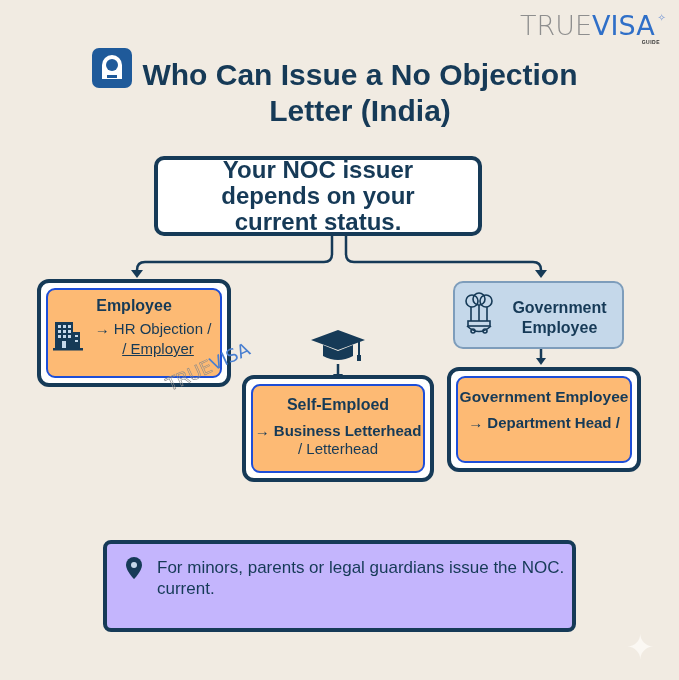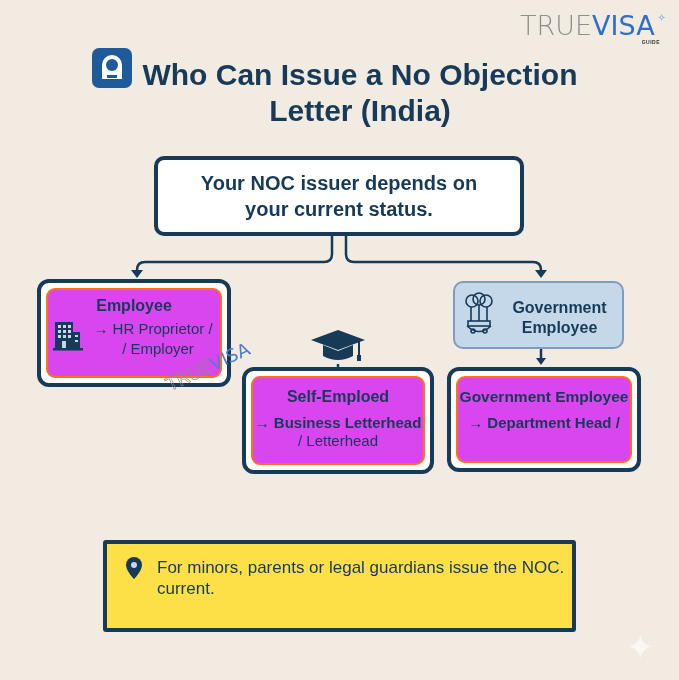--- a/index.html
+++ b/index.html
@@ -21,46 +21,46 @@
 
   
   .title-icon { left: 92px; top: 48px; width: 40px; height: 40px; background: #1f5a9a; border-radius: 7px; }
   .title {
     left: 140px; top: 46px; width: 440px;
     font-size: 30px; font-weight: 700; color: #163a57; line-height: 36px; text-align: center; margin-top: 11px;
   }
 
   
   .box-top {
-    left: 154px; top: 156px; width: 370px; height: 80px;
+    left: 154px; top: 156px; width: 328px; height: 80px;
     background: #fff; border: 4px solid #163a57; border-radius: 10px;
     display: flex; align-items: center; justify-content: center; text-align: center;
-    font-size: 20px; font-weight: 700; line-height: 26px; color: #163a57; padding: 0 20px;
+    font-size: 24px; font-weight: 700; line-height: 26px; color: #163a57; padding: 0 20px;
   }
   .outer {
     background: #fff; border: 4px solid #163a57; border-radius: 12px; padding: 5px;
   }
   .inner {
-    background: #d946ef; border: 2px solid #f97316; border-radius: 9px;
+    background: #fdba74; border: 2px solid #1d4ed8; border-radius: 9px;
     width: 100%; height: 100%;
   }
   .inner-plain {
     background: #c5d8ea; border: 2px solid #7e9dbb; border-radius: 10px;
   }
   .bh { font-size: 16px; font-weight: 700; color: #163a57; text-align: center; }
   .bt { font-size: 15px; color: #163a57; text-align: center; line-height: 18px; }
 
   .emp { left: 37px; top: 279px; width: 194px; height: 108px; }
-  .self { left: 242px; top: 367px; width: 192px; height: 107px; }
+  .self { left: 242px; top: 375px; width: 192px; height: 107px; }
   .gov1 { left: 453px; top: 281px; width: 171px; height: 68px; }
   .gov2 { left: 447px; top: 367px; width: 194px; height: 105px; }
 
   .note {
     left: 103px; top: 540px; width: 473px; height: 92px;
-    background: #fde047; border: 4px solid #163a57; border-radius: 3px;
+    background: #c4b5fd; border: 4px solid #163a57; border-radius: 8px;
   }
   .note-text { position: absolute; left: 50px; top: 13px; font-size: 17px; line-height: 21px; color: #163a57; }
 
   .wm { font-family: "DejaVu Sans", sans-serif; font-size: 18px; transform: rotate(-25deg); }
   .wm .t { color: transparent; -webkit-text-stroke: 0.6px #8a8a8a; }
   .wm .v { color: #4a7fd0; }
 
   .sparkle { left: 626px; top: 627px; font-size: 34px; color: #fbf8f3; }
 </style>
 </head>
@@ -117,22 +117,22 @@
             <rect x="15" y="10" width="3" height="3"></rect>
           <rect x="5" y="15" width="3" height="3"></rect>
             <rect x="10" y="15" width="3" height="3"></rect>
             <rect x="15" y="15" width="3" height="3"></rect>
           <rect x="9" y="21" width="4" height="7"></rect>
           <rect x="22" y="15" width="3" height="2"></rect>
             <rect x="22" y="20" width="3" height="2"></rect>
         </g>
       </svg>
     </div>
-    <div class="bt" style="position:absolute;left:38px;right:0;top:30px;">→ HR Proprietor /</div>
-    <div class="bt" style="position:absolute;left:48px;right:0;top:50px;">/ Employer</div>
+    <div class="bt" style="position:absolute;left:38px;right:0;top:30px;">→ HR Objection /</div>
+    <div class="bt" style="position:absolute;left:48px;right:0;top:50px;text-decoration:underline;">/ Employer</div>
   </div>
 </div>
 
 <div class="abs wm" style="left:163px;top:356px;">
   <span class="t">TRUE</span><span class="v">VISA</span>
 </div>
 
 <div class="abs" style="left:309px;top:328px;">
   <svg width="58" height="36" viewBox="0 0 58 36">
     <path d="M29 2 L56 12 L29 22 L2 12 Z" fill="#163a57"></path>

